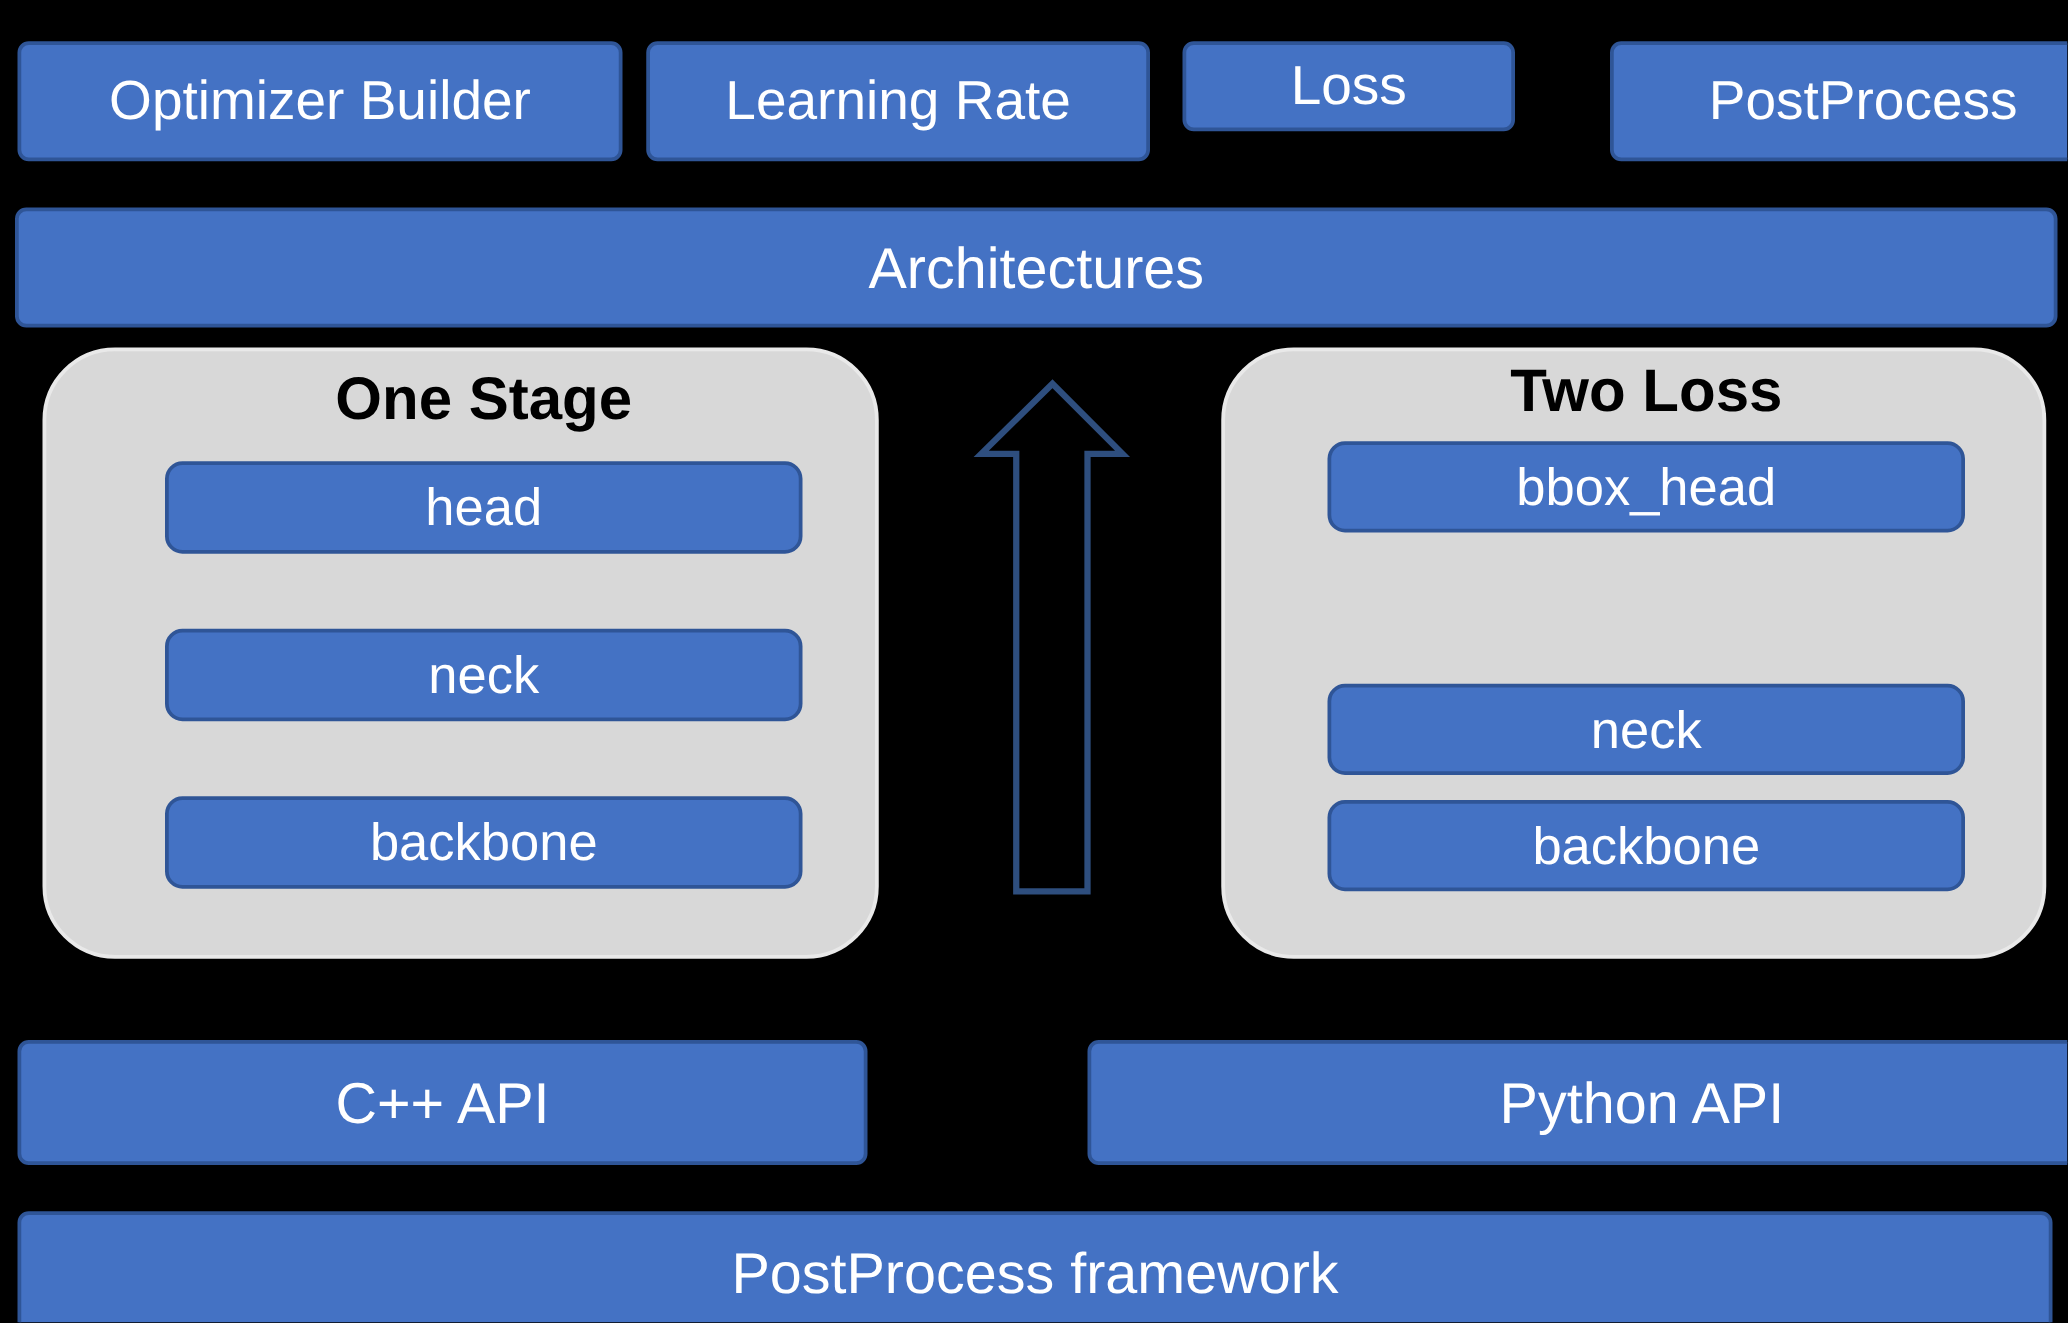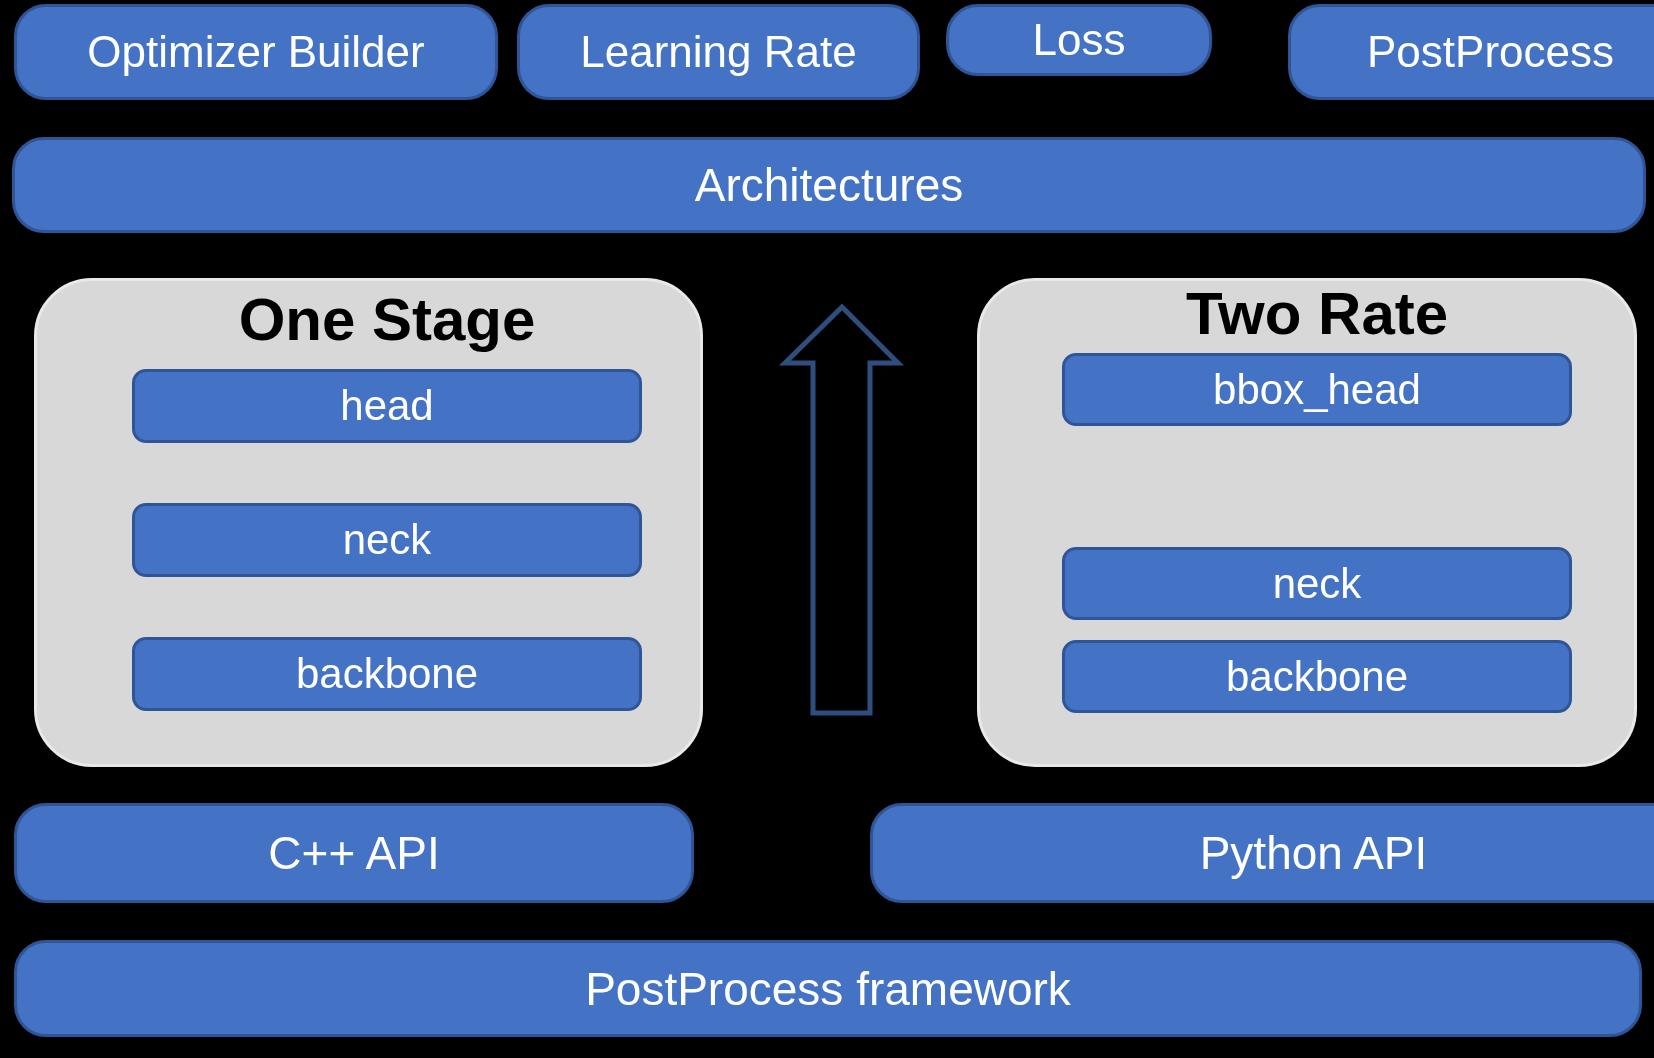--- a/index.html
+++ b/index.html
@@ -15,35 +15,35 @@
   html,body{margin:0;padding:0;background:var(--background);}
   .stage{
     position:relative;width:1654px;height:1058px;overflow:hidden;
     background:var(--background);
     font-family:"Liberation Sans","DejaVu Sans",sans-serif;
   }
   .box{
     position:absolute;box-sizing:border-box;
     background:var(--box-fill);
     border:3px solid var(--box-border);
-    border-radius:32px;
+    border-radius:9px;
     color:var(--box-text);
     display:flex;align-items:center;justify-content:center;
-    font-size:44px;line-height:1;white-space:nowrap;
+    font-size:44px;line-height:1;white-space:nowrap;margin-top:29px;
   }
   .panel{
     position:absolute;box-sizing:border-box;
     background:var(--panel-fill);
     border:3px solid var(--panel-border);
     border-radius:58px;
   }
   .panel-title{
     position:absolute;
     color:var(--title-text);
-    font-size:60px;font-weight:bold;line-height:1;
+    font-size:48px;font-weight:bold;line-height:1;
     display:flex;align-items:center;justify-content:center;
     white-space:nowrap;
   }
   .bar{
     position:absolute;box-sizing:border-box;
     background:var(--box-fill);
     border:3px solid var(--box-border);
     border-radius:14px;
     color:var(--box-text);
     display:flex;align-items:center;justify-content:center;
@@ -68,21 +68,21 @@
   <div class="panel-title" style="left:132px;top:292px;width:510px;height:56px">One Stage</div>
   <div class="bar" style="left:132px;top:369px;width:510px;height:74px">head</div>
   <div class="bar" style="left:132px;top:503px;width:510px;height:74px">neck</div>
   <div class="bar" style="left:132px;top:637px;width:510px;height:74px">backbone</div>
 
   <svg class="arrow-svg" width="1654" height="1058" viewBox="0 0 1654 1058">
     <polygon points="842,307 898,363 870,363 870,713 813,713 813,363 785,363"></polygon>
   </svg>
 
   <div class="panel" style="left:977px;top:278px;width:660px;height:489px"></div>
-  <div class="panel-title" style="left:1062px;top:286px;width:510px;height:56px">Two Rate</div>
+  <div class="panel-title" style="left:1062px;top:286px;width:510px;height:56px">Two Loss</div>
   <div class="bar" style="left:1062px;top:353px;width:510px;height:73px">bbox_head</div>
   <div class="bar" style="left:1062px;top:547px;width:510px;height:73px">neck</div>
   <div class="bar" style="left:1062px;top:640px;width:510px;height:73px">backbone</div>
 
   <div class="box" style="left:14px;top:803px;width:680px;height:100px;font-size:46px">C++ API</div>
   <div class="box" style="left:870px;top:803px;width:887px;height:100px;font-size:46px">Python API</div>
 
   <div class="box" style="left:14px;top:940px;width:1628px;height:97px;font-size:46px">PostProcess framework</div>
 
 </div>

